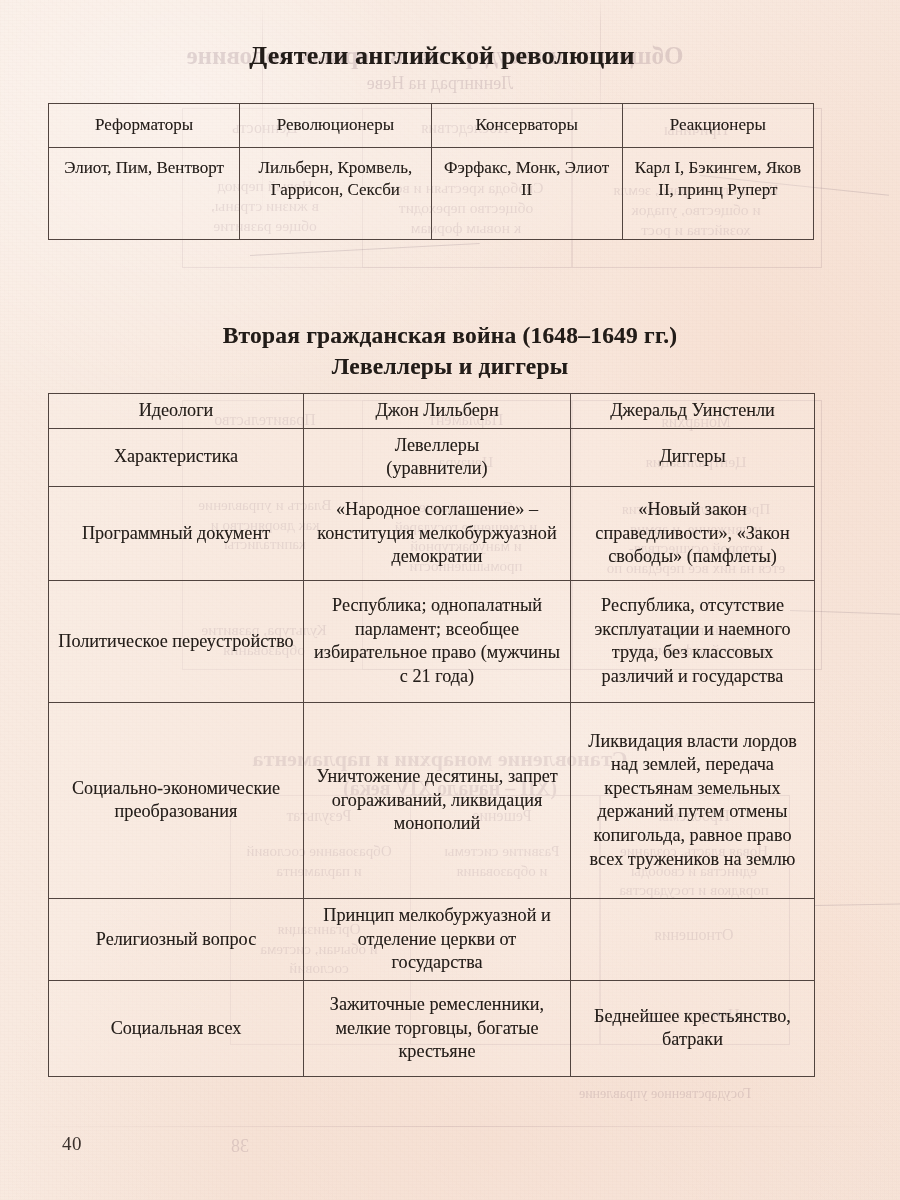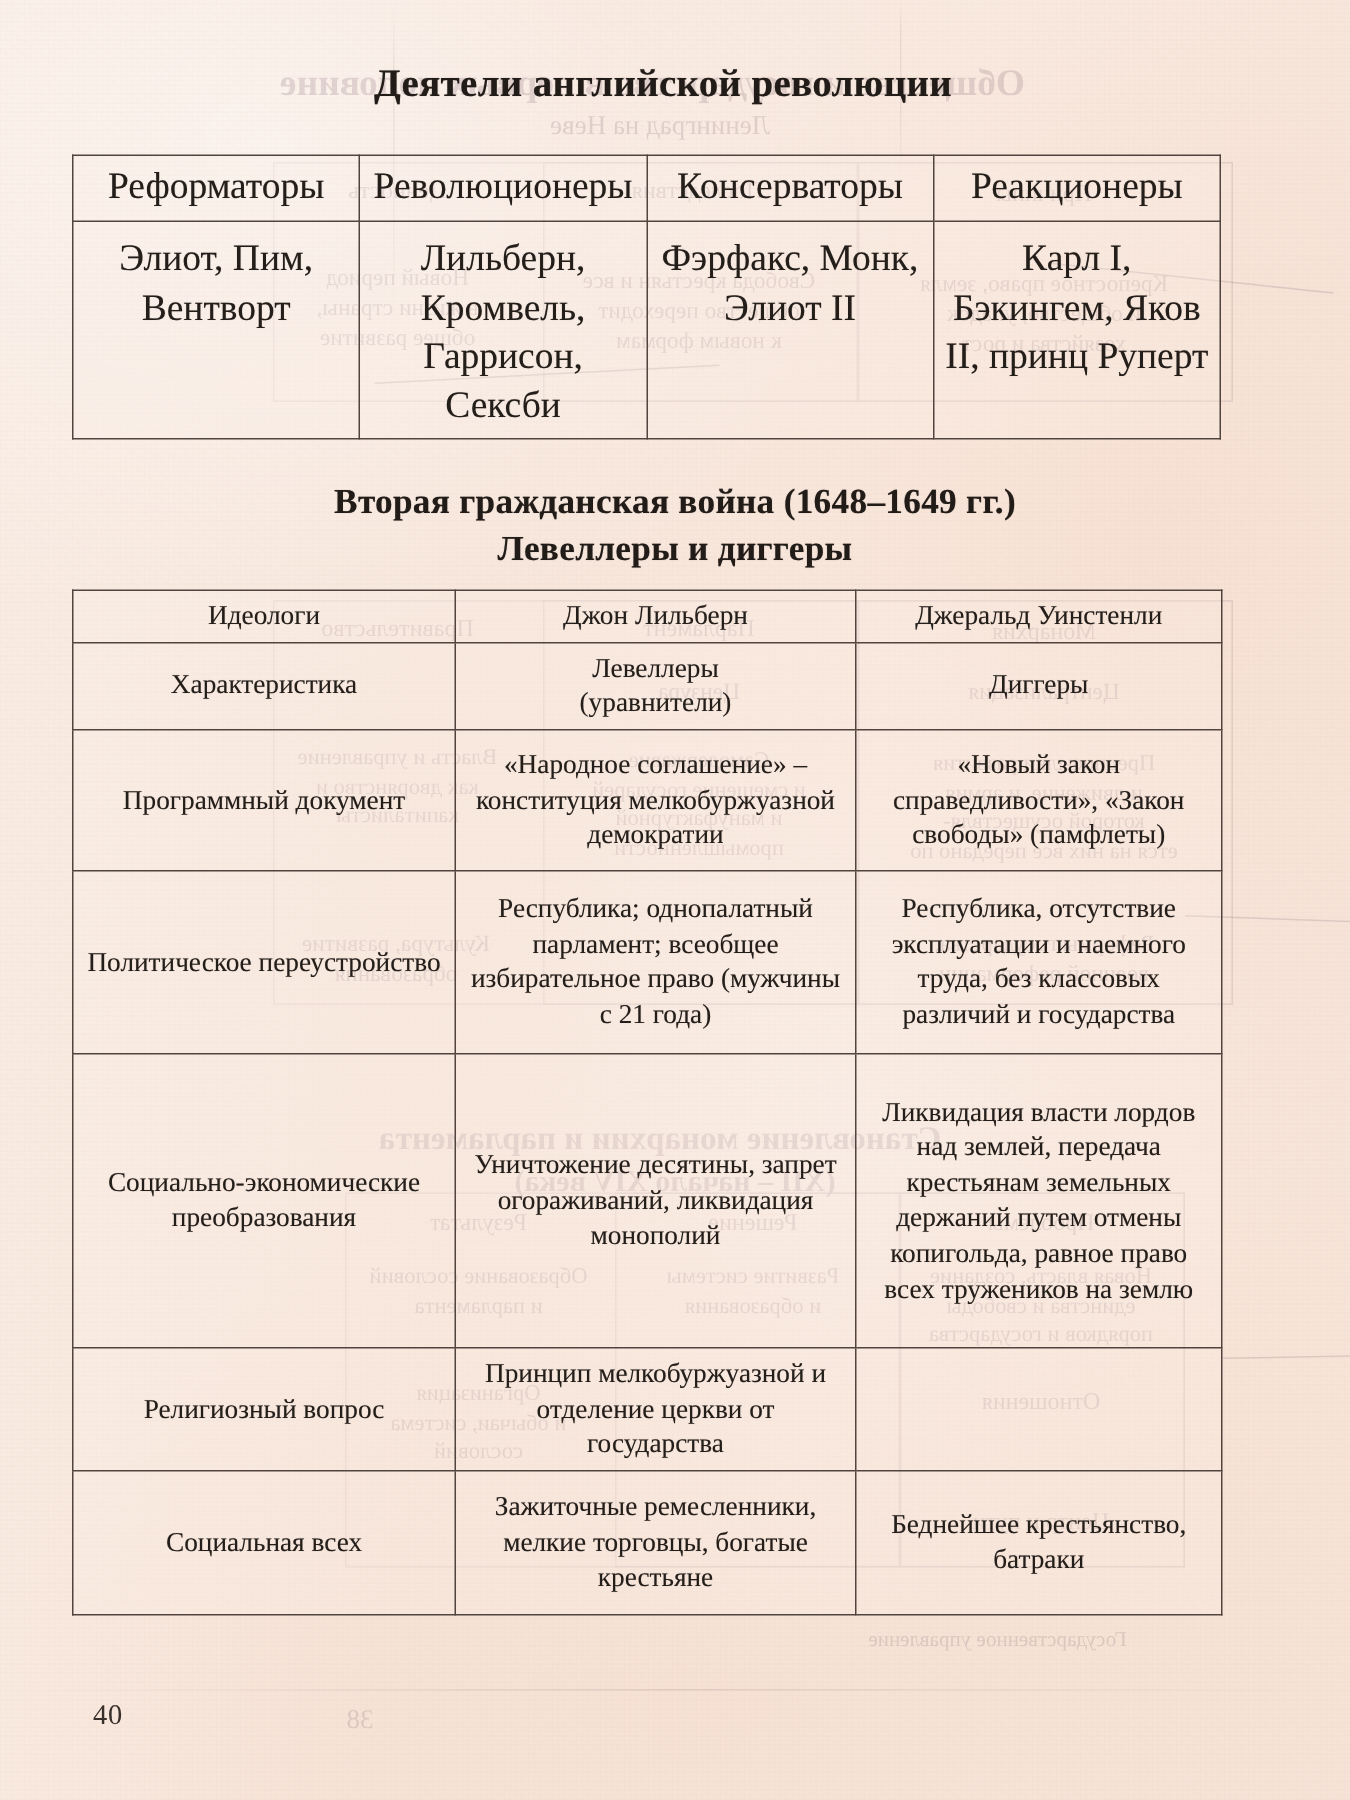--- a/index.html
+++ b/index.html
@@ -134,21 +134,21 @@
     line-height: 1.30;
     text-shadow: 0 0 .5px rgba(45,36,32,.38);
   }
 
   
   #table-people {
     left: 48px;
     top: 103px;
     width: 766px;
   }
-  #table-people td { font-size: 25px; }
+  #table-people td { font-size: 17px; }
   #table-people tr.header-row td { height: 44px; }
   #table-people tr.body-row   td { height: 92px; vertical-align: top; padding-top: 9px; }
 
   
   #table-levellers {
     left: 48px;
     top: 393px;
     width: 766px;
   }
   #table-levellers td { font-size: 18.2px; }

